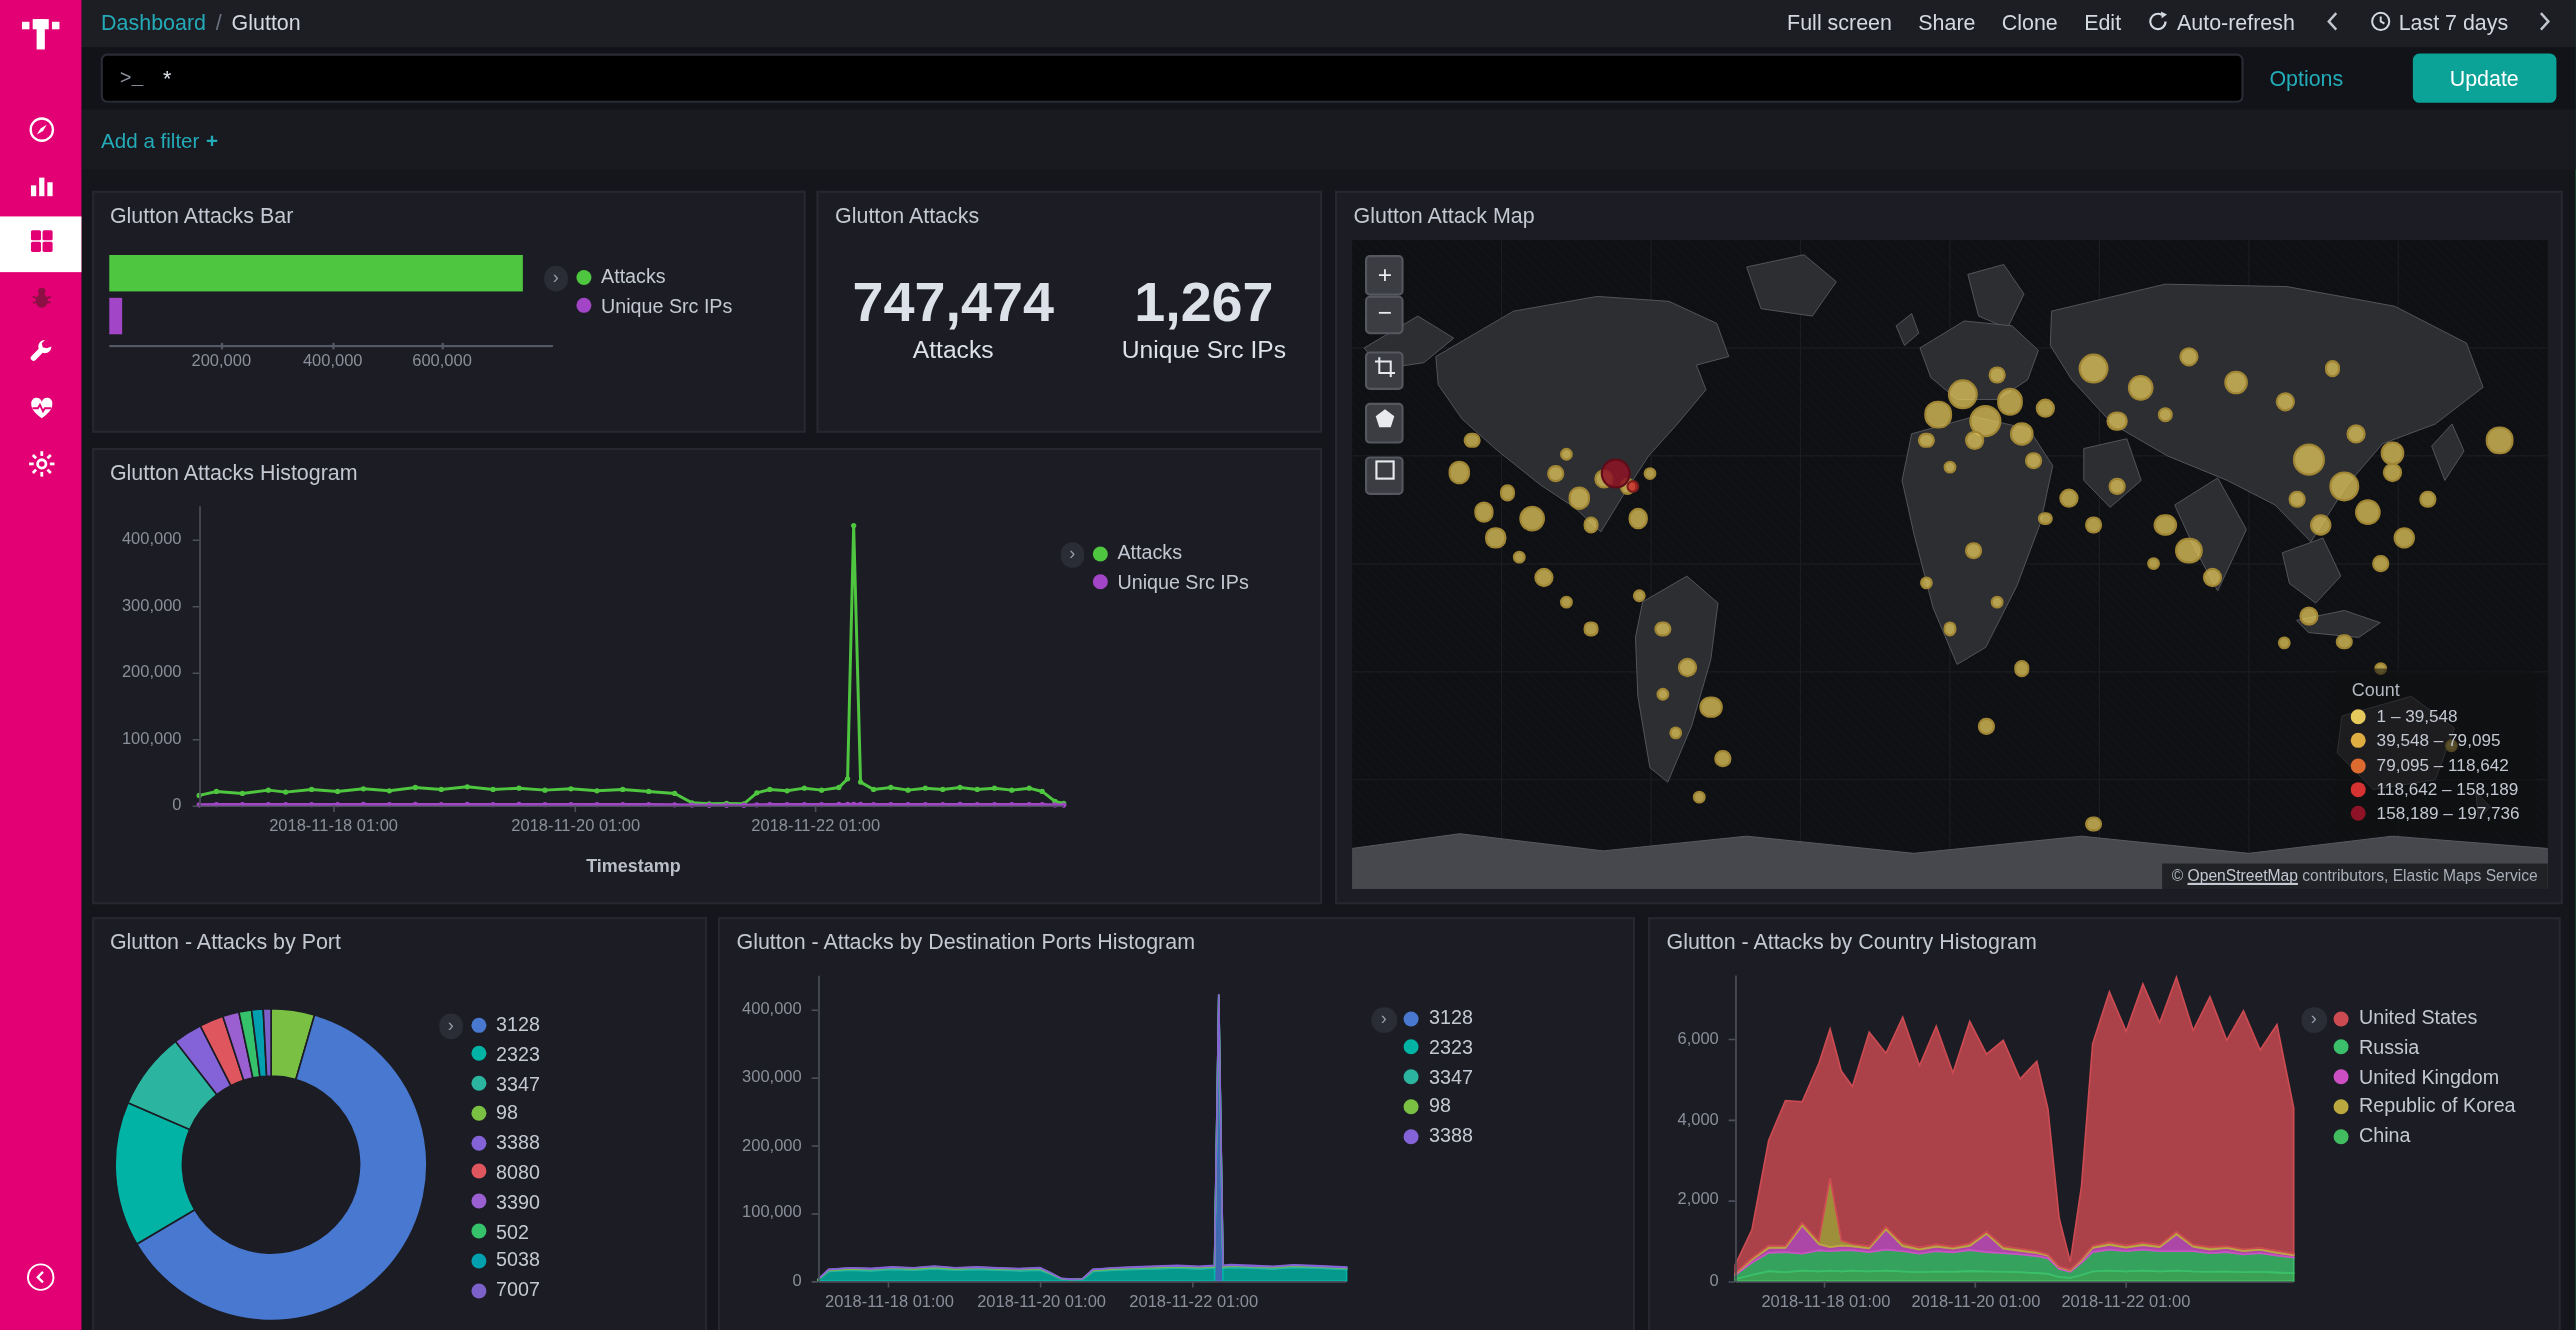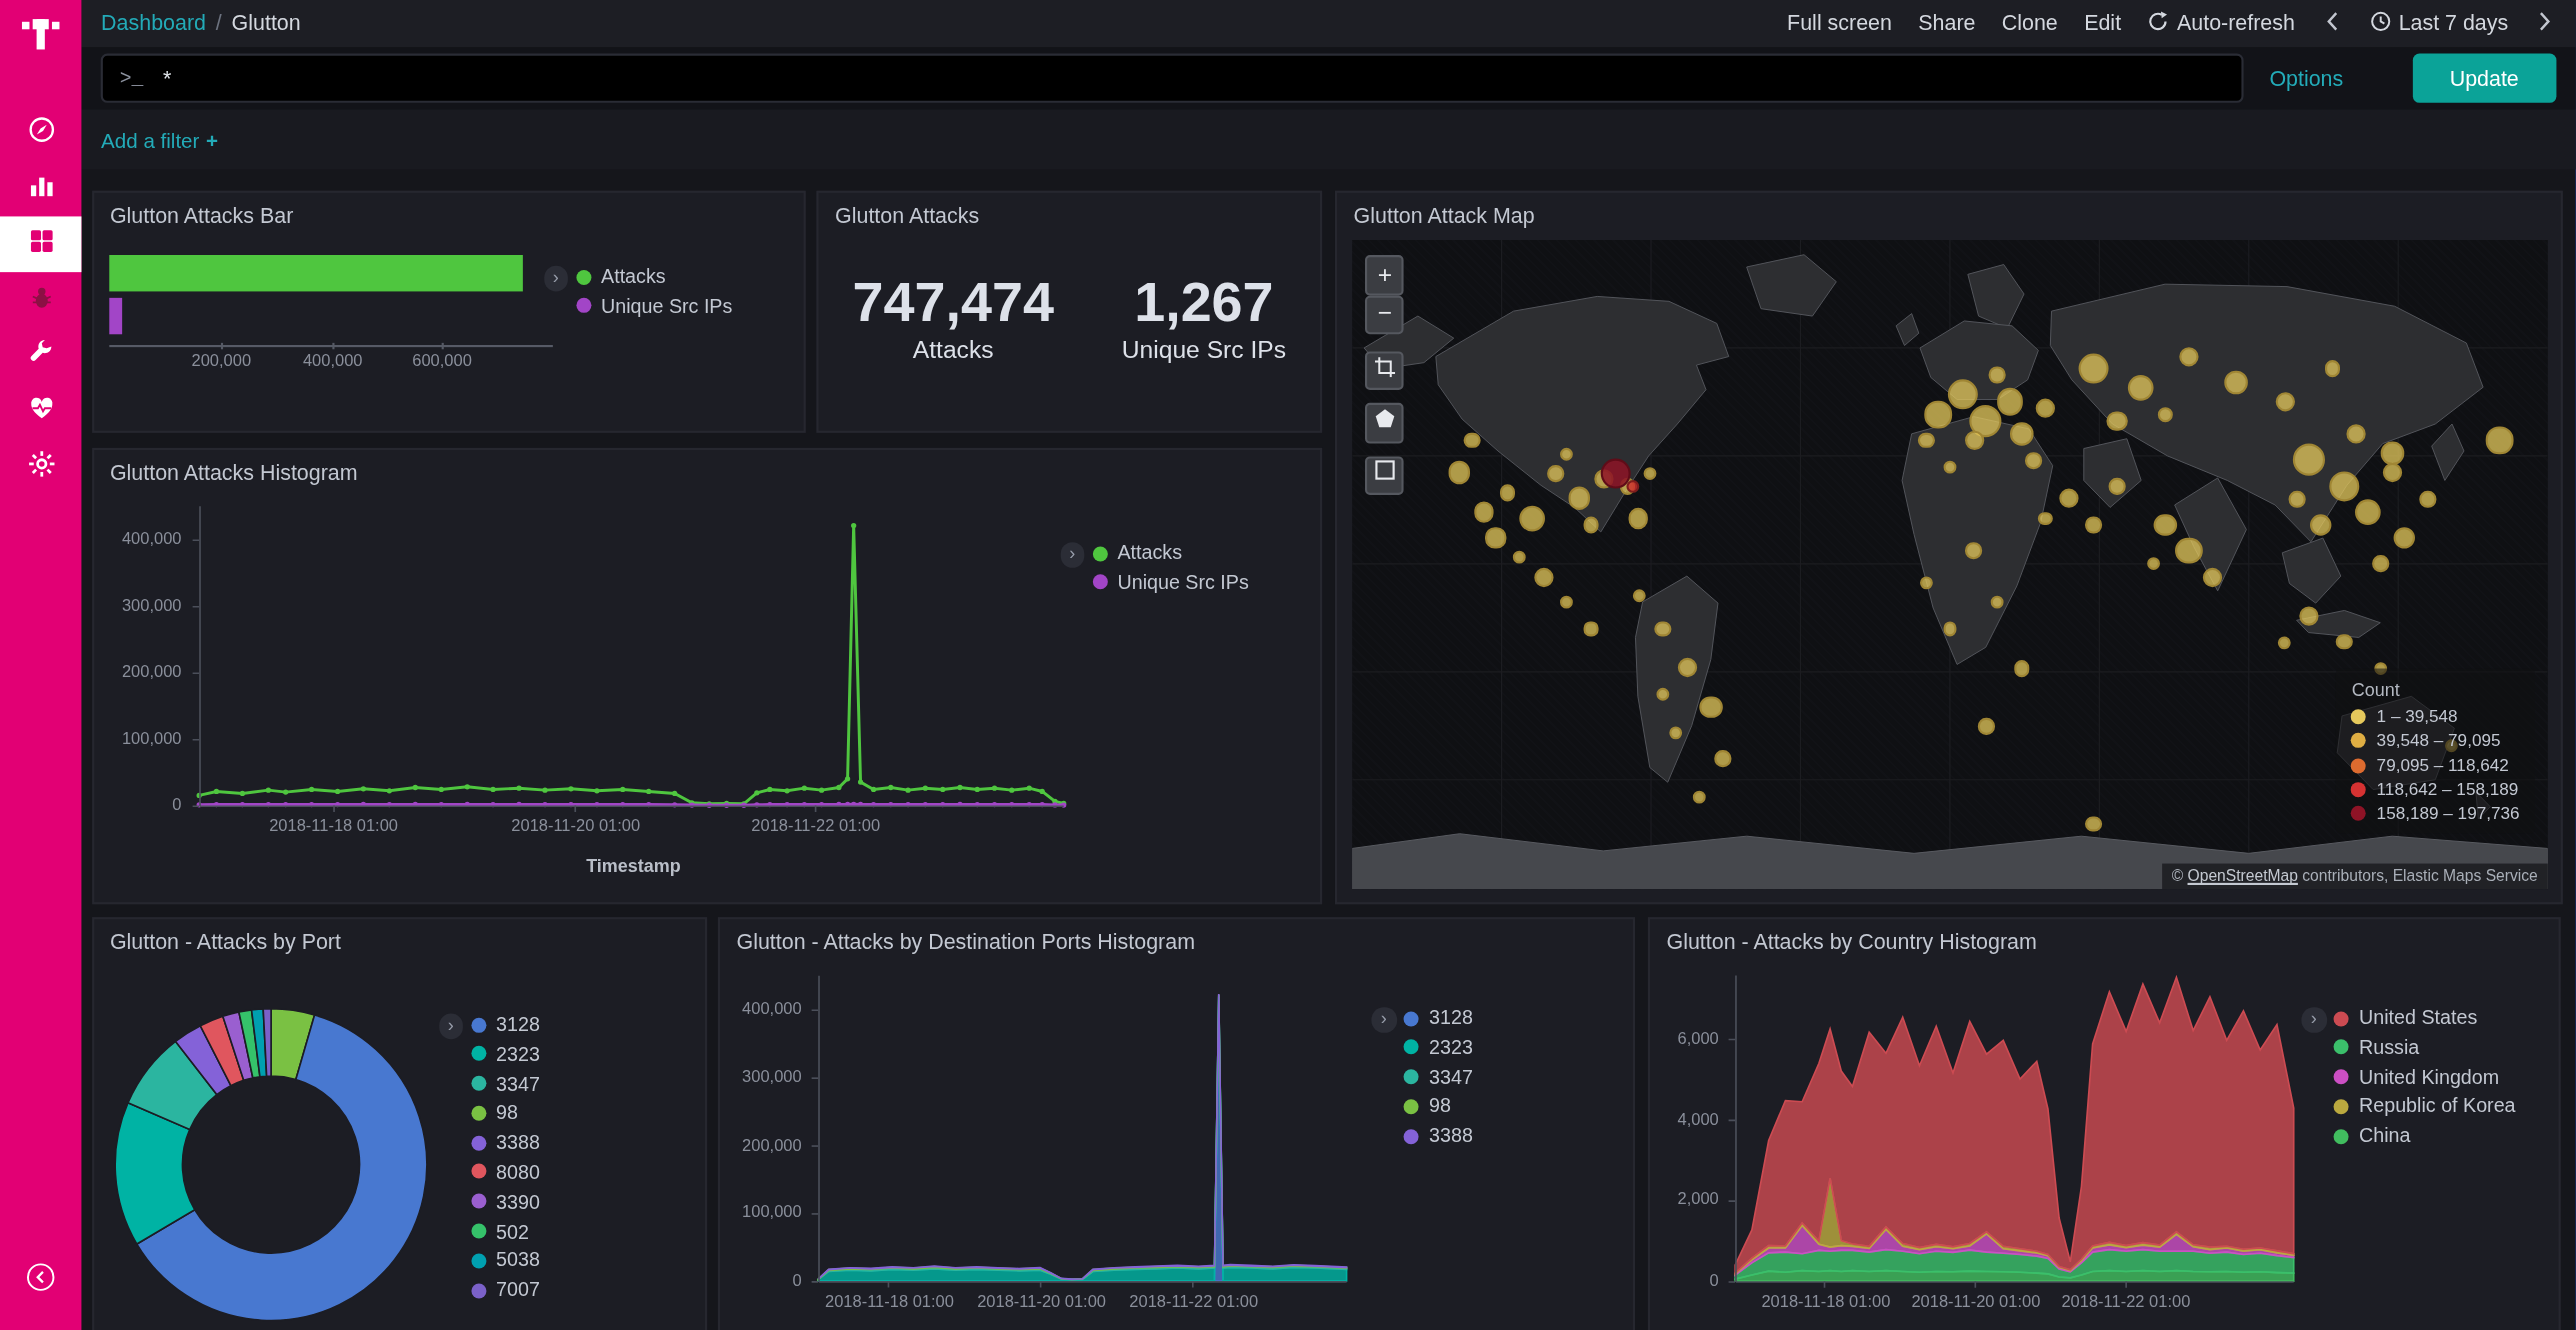--- a/index.html
+++ b/index.html
@@ -1,16 +1,16 @@
 <!DOCTYPE html>
 <html style="font-size:12.3px"><head>
 <meta charset="utf-8">
 <style>
   html,body{margin:0;padding:0;background:#000;}
-  #stage{width:2576px;height:1331px;overflow:hidden;background:#1d4ed8;}
+  #stage{width:2576px;height:1331px;overflow:hidden;background:#22c55e;}
   #app{width:1202px;height:621px;transform:scale(2.142857);transform-origin:0 0;
        font-family:"Liberation Sans",sans-serif;position:relative;background:#15161b;color:#c6cbd4;
        -webkit-font-smoothing:antialiased;}
   #app *{box-sizing:border-box;}
 
   
   .sidebar{position:absolute;left:0;top:0;width:38px;height:621px;background:#e20074;
            display:flex;flex-direction:column;align-items:center;z-index:30;}
   .side-logo{margin:6.1px 0 20px;}
   .side-btn{width:38px;height:26px;display:flex;align-items:center;justify-content:center;border:none;background:transparent;cursor:pointer;padding:0;}

